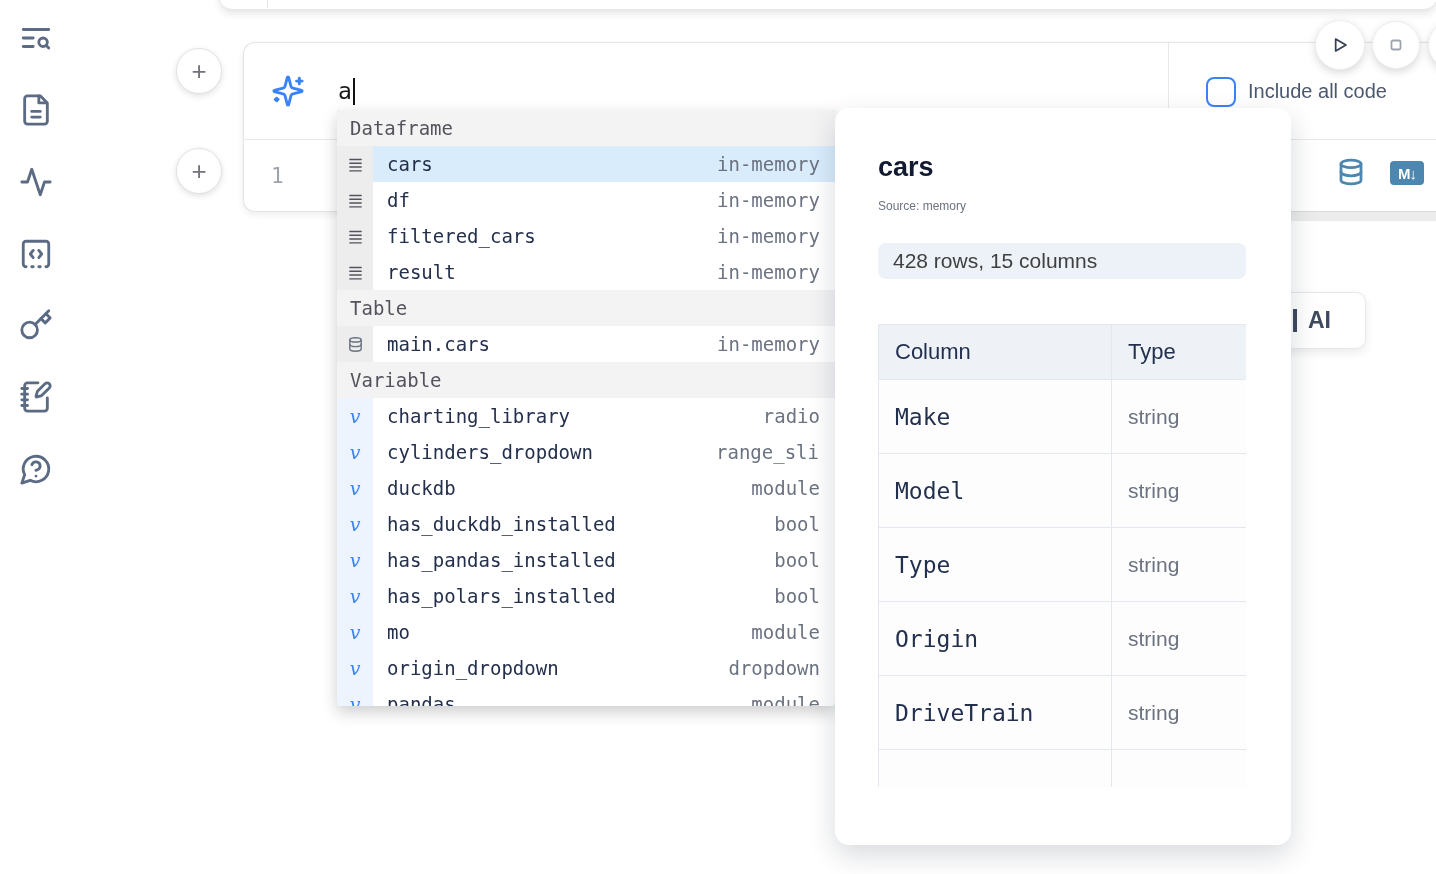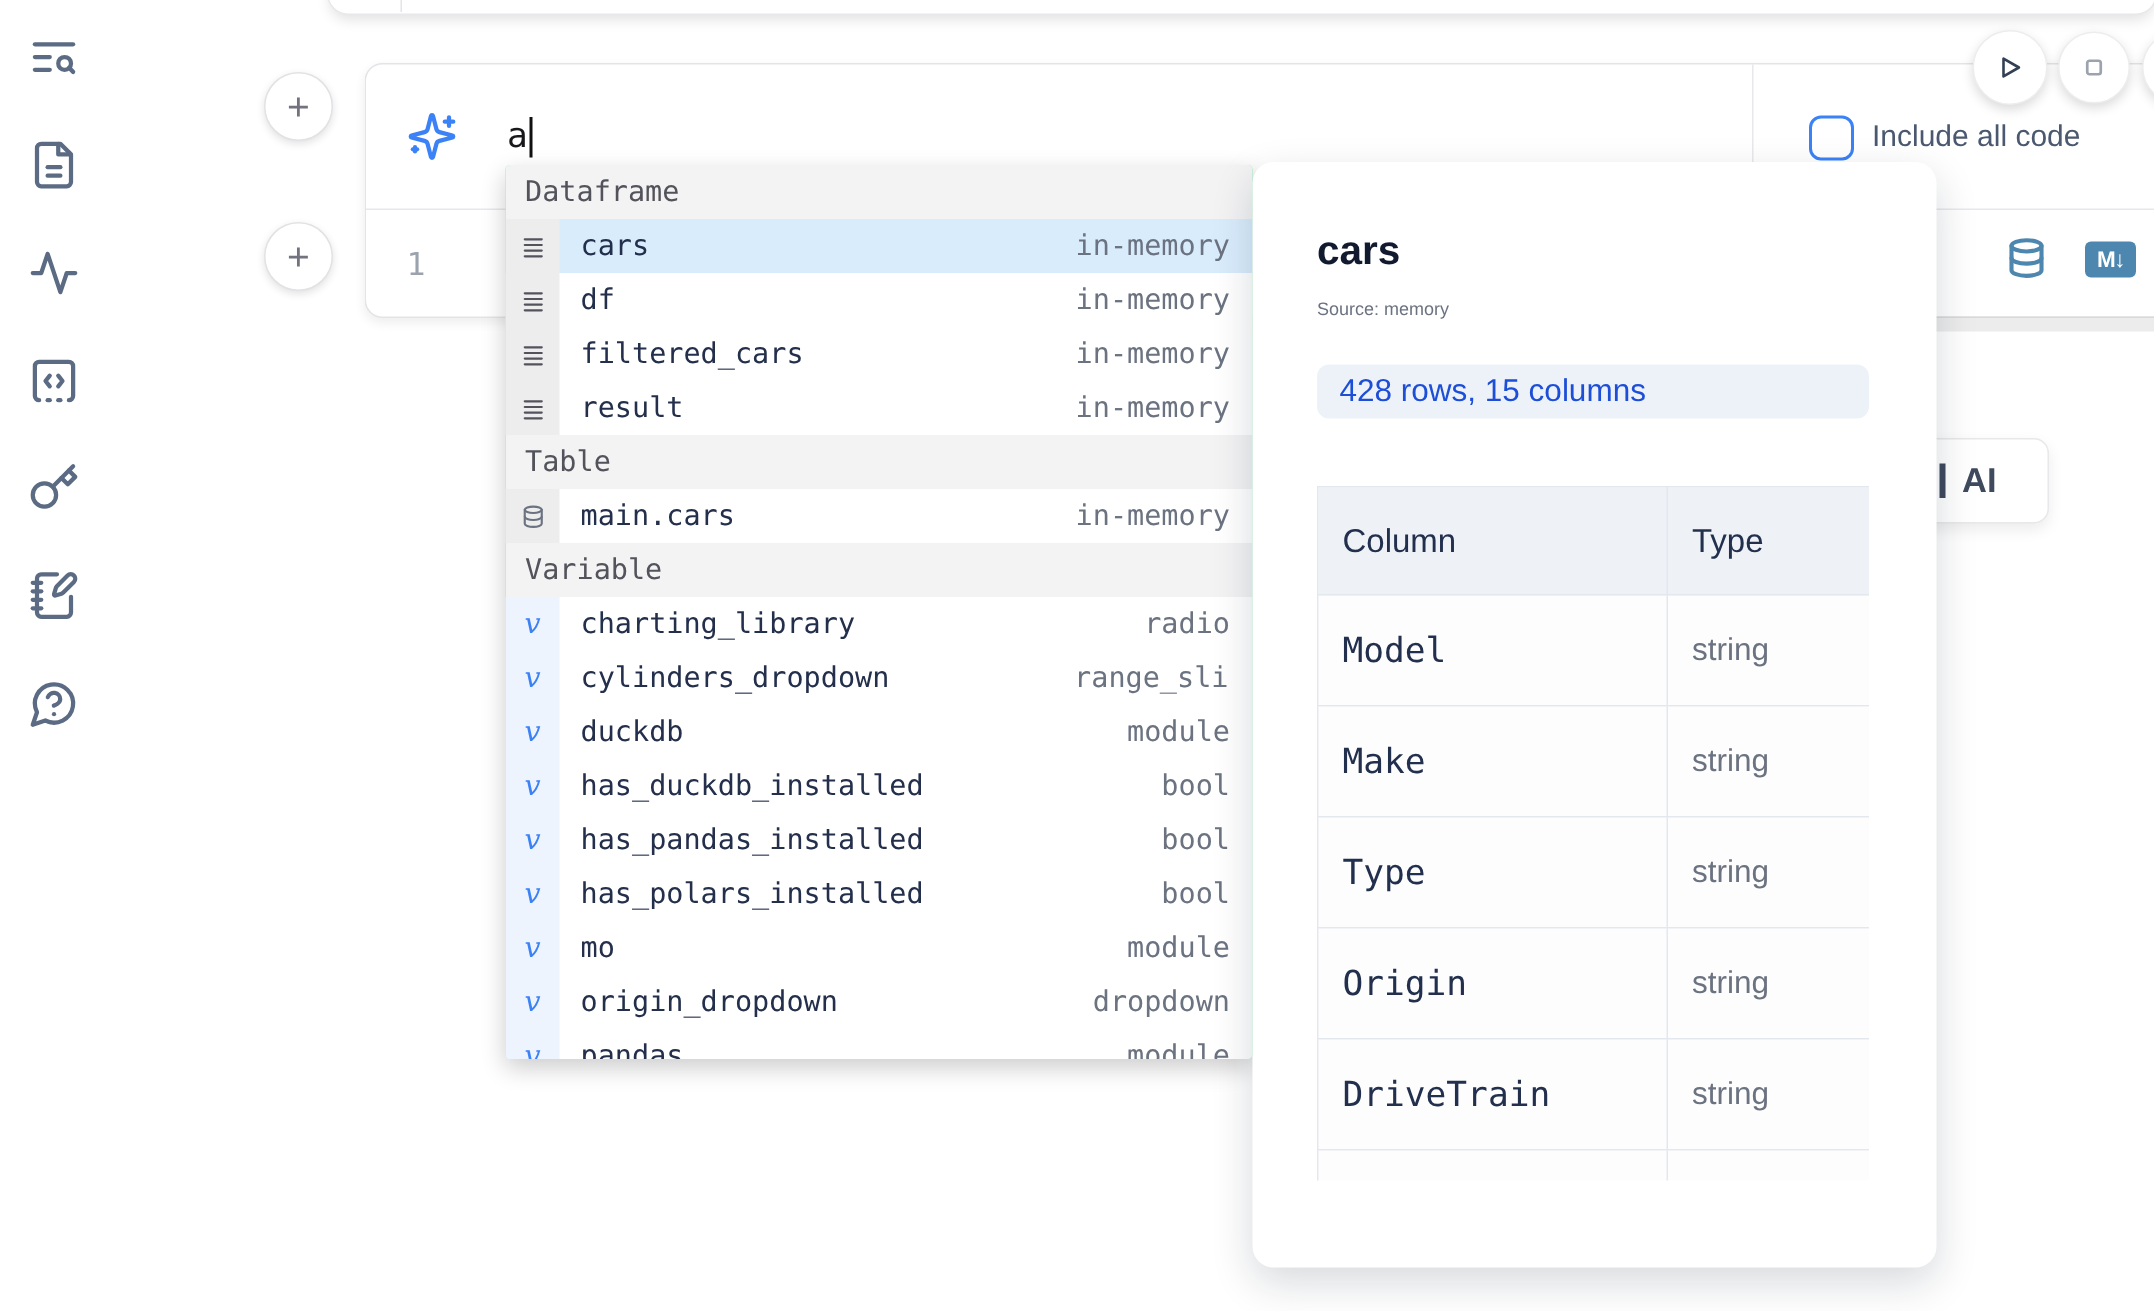--- a/index.html
+++ b/index.html
@@ -78,27 +78,27 @@
   .c-label{margin-left:14px;color:#232f4b;white-space:nowrap;}
   .c-type{margin-left:auto;padding-right:15px;color:#6b7280;white-space:nowrap;}
   .c-type.clip{padding-right:16px;}
 
   
   #preview{position:absolute;left:835px;top:108px;width:456px;height:737px;background:#fff;border-radius:14px;
     box-shadow:0 10px 28px rgba(15,23,42,.16);z-index:10;box-sizing:border-box;padding:44px 45px 0 43px;}
   #preview-title{font-size:27px;font-weight:bold;color:#111a2e;}
   #preview-source{margin-top:16px;font-size:12px;color:#6b7280;}
   #preview-shape{margin-top:30px;height:36px;background:#edf2f8;border-radius:8px;display:flex;align-items:center;
-    padding-left:15px;font-size:21px;color:#1d4ed8;}
+    padding-left:15px;font-size:21px;color:#404040;}
   #schema-wrap{margin-top:45px;height:463px;overflow:hidden;}
   table.schema{border-collapse:collapse;width:368px;table-layout:fixed;}
   table.schema col.c1{width:233px;}
   table.schema col.c2{width:135px;}
   table.schema th,table.schema td{border:1px solid #e3e8ef;text-align:left;padding:0 0 0 16px;box-sizing:border-box;}
-  table.schema th{height:72px;background:#eef2f7;font-size:22px;font-weight:normal;color:#22304e;}
+  table.schema th{height:55px;background:#eef2f7;font-size:22px;font-weight:normal;color:#22304e;}
   table.schema td{height:74px;background:#fdfdfe;}
   td.col-name{font-family:"DejaVu Sans Mono",monospace;font-size:23px;color:#22304e;}
   td.col-type{font-size:21px;color:#6b7280;}
 </style>
 </head>
 <body>
 
 <div id="sidebar">
   <div class="side-icon" style="top:21px">
     <svg viewBox="0 0 24 24">
@@ -357,25 +357,25 @@
       <colgroup>
           <col class="c1">
           <col class="c2">
         </colgroup>
       <tbody>
           <tr>
         <th>Column</th>
         <th>Type</th>
       </tr>
       <tr>
+        <td class="col-name">Make</td>
+        <td class="col-type">string</td>
+      </tr>
+      <tr>
         <td class="col-name">Model</td>
-        <td class="col-type">string</td>
-      </tr>
-      <tr>
-        <td class="col-name">Make</td>
         <td class="col-type">string</td>
       </tr>
       <tr>
         <td class="col-name">Type</td>
         <td class="col-type">string</td>
       </tr>
       <tr>
         <td class="col-name">Origin</td>
         <td class="col-type">string</td>
       </tr>

